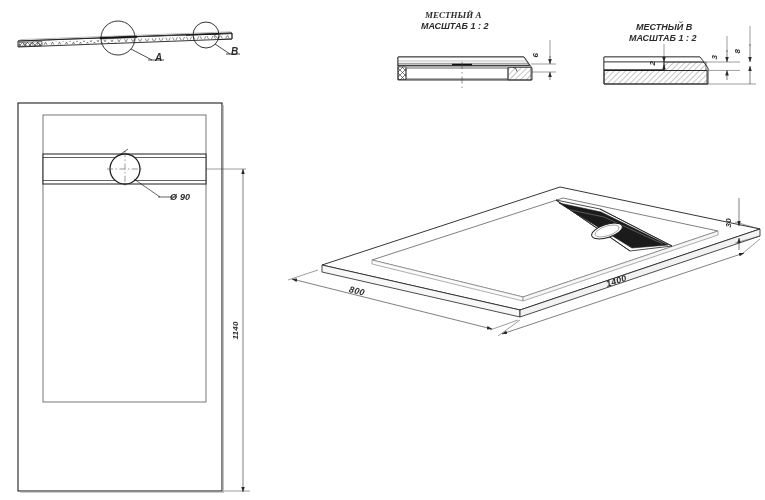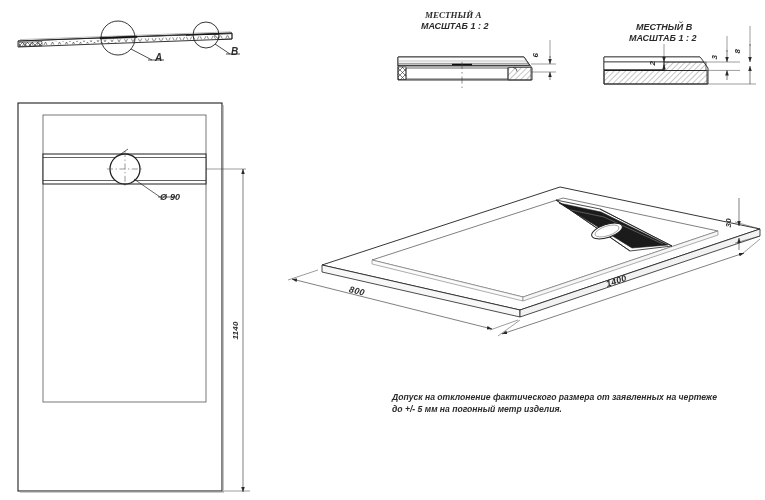--- a/index.html
+++ b/index.html
@@ -245,24 +245,23 @@
 <div class="lbl t8 rot90 dimtxt" style="left:540px;top:48px;">6</div>
 
 
 <div class="lbl t9" style="left:636px;top:22px;">МЕСТНЫЙ В</div>
 <div class="lbl t9" style="left:629px;top:33px;">МАСШТАБ 1 : 2</div>
 <div class="lbl t8 rot90 dimtxt" style="left:657px;top:56px;">2</div>
 <div class="lbl t8 rot90 dimtxt" style="left:719px;top:50px;">3</div>
 <div class="lbl t8 rot90 dimtxt" style="left:742px;top:44px;">8</div>
 
 
-<div class="lbl t9 dimtxt" style="left:160px;top:192px;">Ø 90</div>
+<div class="lbl t9 dimtxt" style="left:170px;top:192px;">Ø 90</div>
 <div class="lbl t8 rot90 dimtxt" style="left:240px;top:330px;">1140</div>
 
 
 <div class="lbl t9 dimtxt" style="left:349px;top:286px;transform:rotate(14deg);">800</div>
 <div class="lbl t9 dimtxt" style="left:606px;top:276px;transform:rotate(-18deg);">1400</div>
 <div class="lbl t8 rot90 dimtxt" style="left:733px;top:218px;">30</div>
 
 
-<div class="note" style="left:392px;top:392px;">Допуск на отклонение фактического размера от заявленных на чертеже до +/- 5 мм на погонный метр изделия.</div>
 
 </div>
 
 </body></html>

